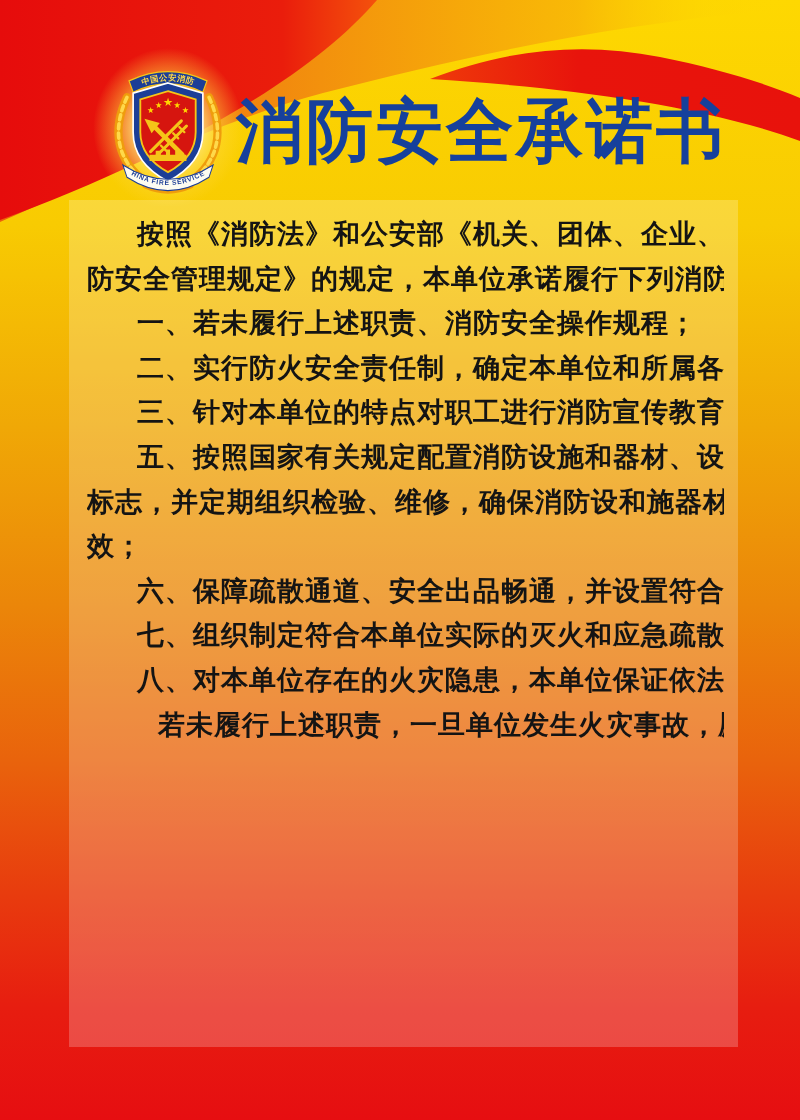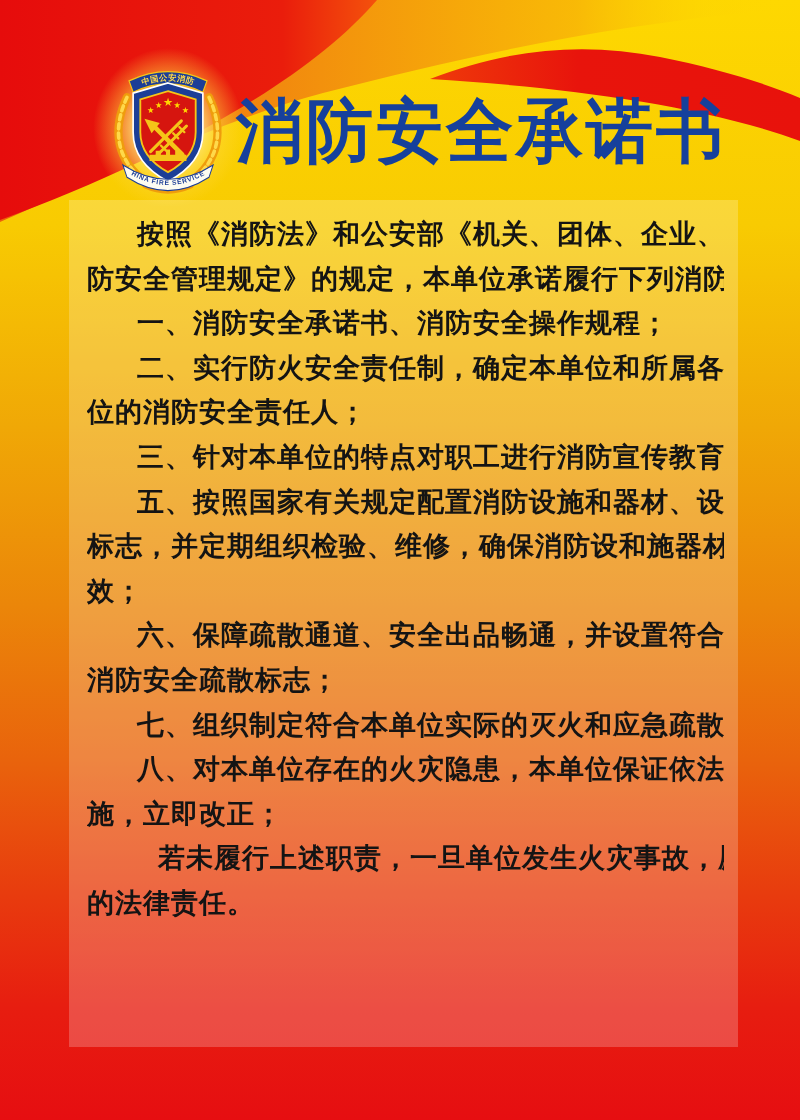--- a/index.html
+++ b/index.html
@@ -114,30 +114,26 @@
       <textPath href="#bb" startOffset="50%" text-anchor="middle">CHINA FIRE SERVICES</textPath>
     </text>
   </svg>
 
   <div class="title">消防安全承诺书</div>
 
   <div class="panel">
     <div class="body-lines" id="body-lines">
         <div class="line ind2">按照《消防法》和公安部《机关、团体、企业、事业单位消</div>
         <div class="line ind0">防安全管理规定》的规定，本单位承诺履行下列消防安全职责：</div>
-        <div class="line ind2">一、消防安全承诺书、消防安全操作规程；</div>
+        <div class="line ind2">一、若未履行上述职责、消防安全操作规程；</div>
         <div class="line ind2">二、实行防火安全责任制，确定本单位和所属各部门、岗</div>
-        <div class="line ind0">位的消防安全责任人；</div>
         <div class="line ind2">三、针对本单位的特点对职工进行消防宣传教育；</div>
         <div class="line ind2">五、按照国家有关规定配置消防设施和器材、设置消防安全</div>
         <div class="line ind0">标志，并定期组织检验、维修，确保消防设和施器材完好、有</div>
         <div class="line ind0">效；</div>
         <div class="line ind2">六、保障疏散通道、安全出品畅通，并设置符合国家规定的</div>
-        <div class="line ind0">消防安全疏散标志；</div>
         <div class="line ind2">七、组织制定符合本单位实际的灭火和应急疏散预案，并</div>
         <div class="line ind2">八、对本单位存在的火灾隐患，本单位保证依法落实整改措</div>
-        <div class="line ind0">施，立即改正；</div>
         <div class="line ind3">若未履行上述职责，一旦单位发生火灾事故，愿承担相应</div>
-        <div class="line ind0">的法律责任。</div>
       </div>
   </div>
 
 </div>
 
 </body></html>

